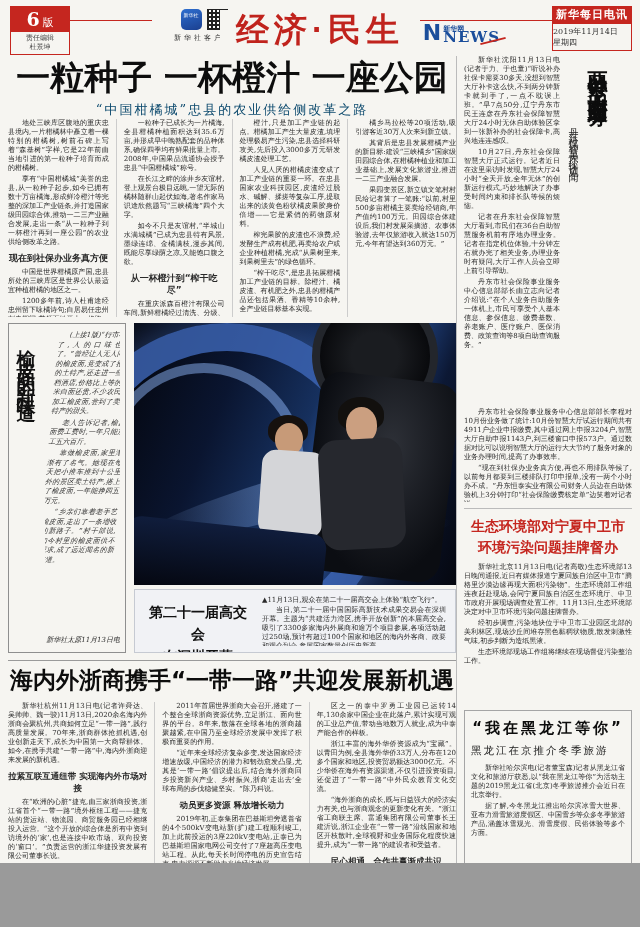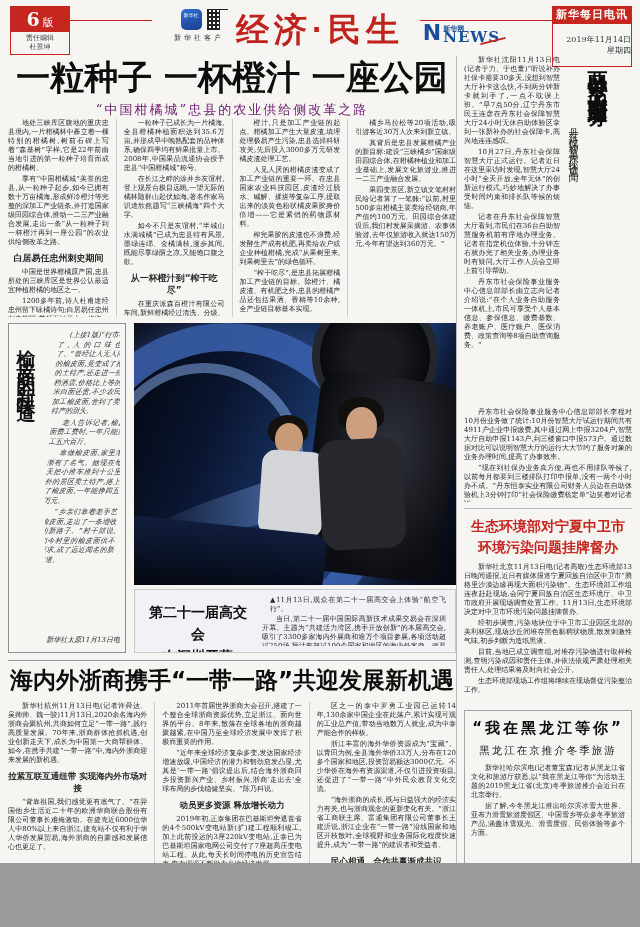--- a/index.html
+++ b/index.html
@@ -28,32 +28,32 @@
   .hdr-logo{position:absolute;right:128px;top:16px;background:#f6f5f1;padding:0 6px;
             display:flex;align-items:center;gap:2px;}
   .logo-n{font-family:"DejaVu Sans",sans-serif;font-weight:900;font-size:22px;color:#1b4e9b;line-height:22px;}
   .logo-col{display:flex;flex-direction:column;line-height:8px;}
   .logo-zh{font-size:7px;font-weight:bold;color:#1b4e9b;}
   .logo-en{font-size:15px;font-weight:bold;color:#1b4e9b;letter-spacing:1px;}
   .logo-swoosh{width:26px;height:0;border-top:2px solid #c5261f;transform:rotate(-14deg);margin-left:-22px;margin-top:16px;}
   .hdr-right{position:absolute;right:8px;top:0;width:80px;}
   .brandbox{background:#c5261f;color:#fff;font-size:11px;font-weight:bold;text-align:center;
             height:18px;line-height:18px;letter-spacing:1px;}
-  .datebox{border:1px solid #c5261f;border-top:none;text-align:right;font-size:8px;line-height:11px;
-           padding:10px 0;background:#f6f5f1;color:#333;}
+  .datebox{border:1px solid #c5261f;border-top:none;text-align:left;font-size:8px;line-height:11px;
+           padding:2px 0;background:#f6f5f1;color:#333;}
   
   .col,.smalltext{font-size:7px;line-height:9px;text-align:justify;overflow:hidden;}
   .blk{text-indent:14px;margin:0 0 2px 0;}
   .blk.h{font-weight:bold;text-align:center;text-indent:0;font-size:9px;line-height:12px;
          margin:5px 0 4px 0;font-family:"DejaVu Sans",sans-serif;}
   
   .left-region{position:absolute;left:8px;top:56px;width:448px;}
   .m-hl{text-align:center;font-family:"DejaVu Sans",sans-serif;font-weight:900;font-size:34px;
         line-height:42px;color:#0d0d0d;white-space:nowrap;letter-spacing:0;}
-  .m-sub{text-align:center;font-size:13px;color:#701a75;letter-spacing:2px;margin-top:3px;}
+  .m-sub{text-align:center;font-size:13px;color:#0c4a6e;letter-spacing:2px;margin-top:3px;}
   .m-cols{display:flex;margin-top:0;height:198px;overflow:hidden;}
   .m-cols .col{flex:1;}
   .m-cols .col + .col{border-left:1px solid #ccc;margin-left:7px;padding-left:7px;}
   .mid{display:flex;margin-top:6px;height:330px;}
   .sidebar-box{width:118px;box-sizing:border-box;border:1px solid #8f8f8f;padding:7px 5px;
                display:flex;gap:5px;background:#f6f5f1;}
   .sb-title{writing-mode:vertical-rl;font-size:19px;font-weight:bold;letter-spacing:9px;
             font-family:"DejaVu Serif",serif;color:#111;padding-top:4px;}
   .sb-right{flex:1;display:flex;flex-direction:column;overflow:hidden;}
   .sb-body{flex:1;overflow:hidden;font-size:7px;line-height:9.5px;text-align:justify;
@@ -81,21 +81,21 @@
   .ph-hair1{position:absolute;right:72px;top:74px;width:46px;height:34px;background:#12100e;border-radius:50% 50% 40% 40%;}
   .ph-head1{position:absolute;right:79px;top:84px;width:31px;height:36px;background:#cb9f80;border-radius:50% 50% 46% 46%;}
   .ph-body1{position:absolute;right:52px;top:116px;width:84px;height:110px;background:#26282e;border-radius:18px;transform:rotate(-3deg);}
   .ph-console{position:absolute;left:-10px;bottom:-20px;width:200px;height:80px;background:linear-gradient(0deg,#03040a,#101d3c);
     border-radius:14px;transform:rotate(6deg);}
   .caption{border:1px solid #c6cad2;background:#f1f2f5;margin-top:4px;flex:1;display:flex;
            gap:10px;padding:6px 9px;box-sizing:border-box;overflow:hidden;}
   .cap-title{width:108px;text-align:center;font-size:14px;font-weight:bold;line-height:22px;
              font-family:"DejaVu Serif",serif;padding-top:5px;color:#111;}
   .cap-text{flex:1;font-size:7px;line-height:9px;text-align:justify;overflow:hidden;}
-  .cap-lead{margin:0 0 1px 8px;}
+  .cap-lead{margin:0 0 1px 0;}
   .cap-body{text-indent:14px;margin:0;}
   .divider{border-top:1px solid #9a9a9a;margin:7px 0 3px 0;}
   .b-hl{text-align:center;font-family:"DejaVu Sans",sans-serif;font-weight:900;font-size:23px;
         line-height:32px;color:#0d0d0d;white-space:nowrap;margin:3px 0 6px 0;}
   .b-cols{display:flex;height:208px;overflow:hidden;}
   .b-cols .col{flex:1;}
   .b-cols .col + .col{border-left:1px solid #ccc;margin-left:7px;padding-left:7px;}
   .b-cols .blk.h{font-size:8.5px;}
   
   .right-rail{position:absolute;left:456px;top:56px;width:176px;height:866px;
@@ -107,21 +107,21 @@
   .dd-hl{writing-mode:vertical-rl;font-family:"DejaVu Sans",sans-serif;font-weight:900;
          font-size:20px;letter-spacing:2px;color:#0d0d0d;height:348px;margin-left:3px;flex:none;}
   .dd-bottom{height:94px;overflow:hidden;margin-top:2px;}
   .eco{margin-top:6px;border-top:1px solid #bbb;padding-top:7px;}
   .eco-hl{color:#c5261f;font-family:"DejaVu Sans",sans-serif;font-weight:900;font-size:14px;
           line-height:21px;text-align:center;}
   .eco-body{margin-top:5px;height:140px;}
   .hlj{margin-top:7px;border:1px solid #a5a5a5;padding:8px 6px;background:#f6f5f1;}
   .hlj-hl{text-align:center;font-family:"DejaVu Sans",sans-serif;font-weight:900;font-size:15px;
           letter-spacing:3px;color:#0d0d0d;}
-  .hlj-sub{text-align:center;font-size:10.5px;letter-spacing:2px;margin-top:6px;color:#222;}
+  .hlj-sub{font-size:10.5px;letter-spacing:2px;margin-top:6px;color:#222;}
   .hlj-body{margin-top:6px;height:158px;}
 </style>
 </head>
 <body>
 
 <div id="page">
 
   <div class="hdr">
     <div class="hdr-rule"></div>
 
@@ -168,21 +168,21 @@
   <div class="left-region">
 
     <div class="m-hl">一粒种子 一杯橙汁 一座公园</div>
     <div class="m-sub">“中国柑橘城”忠县的农业供给侧改革之路</div>
 
     <div class="m-cols">
       <div class="col">
 
       <div class="blk p">地处三峡库区腹地的重庆忠县境内,一片柑橘林中矗立着一棵特别的柑橘树,树前石碑上写着“森基树”字样,它是22年前由当地引进的第一粒种子培育而成的柑橘树。</div>
           <div class="blk p">享有“中国柑橘城”美誉的忠县,从一粒种子起步,如今已拥有数十万亩橘海,形成鲜冷橙汁等完整的深加工产业链条,并打造国家级田园综合体,推动一二三产业融合发展,走出一条“从一粒种子到一杯橙汁再到一座公园”的农业供给侧改革之路。</div>
-          <div class="blk h">白居易任忠州刺史期间</div>
+          <div class="blk h">现在到社保办业务真方便</div>
           <div class="blk p">中国是世界柑橘原产国,忠县所处的三峡库区是世界公认最适宜种植柑橘的地区之一。</div>
           <div class="blk p">1200多年前,诗人杜甫途经忠州留下咏橘诗句;白居易任忠州刺史期间,带领百姓开山、修路、种果,种的正是柑橘。</div>
         </div>
       <div class="col">
 
       <div class="blk p">一粒种子已成长为一片橘海,全县柑橘种植面积达到35.6万亩,并形成早中晚熟配套的品种体系,确保四季均有鲜果批量上市。2008年,中国果品流通协会授予忠县“中国柑橘城”称号。</div>
           <div class="blk p">在长江之畔的涂井乡友谊村,登上观景台极目远眺,一望无际的橘林随群山起伏如海,著名作家马识途欣然题写“三峡橘海”四个大字。</div>
           <div class="blk p">如今不只是友谊村,“半城山水满城橘”已成为忠县特有风景,墨绿连绵、金橘满枝,漫步其间,既能尽享绿荫之凉,又能饱口腹之欲。</div>
           <div class="blk h">从一杯橙汁到“榨干吃尽”</div>
           <div class="blk p">在重庆派森百橙汁有限公司车间,新鲜柑橘经过清洗、分级、榨汁、消毒等程序后,很快变成橙汁,存入密封罐冷藏。</div>
@@ -251,20 +251,21 @@
 
     <div class="divider"></div>
 
     <div class="b-hl">海内外浙商携手“一带一路”共迎发展新机遇</div>
 
     <div class="b-cols">
       <div class="col">
 
       <div class="blk p">新华社杭州11月13日电(记者许舜达、吴帅帅、魏一骏)11月13日,2020余名海内外浙商会聚杭州,共商如何立足“一带一路”,践行高质量发展。70年来,浙商群体抢抓机遇,创业创新走天下,成长为中国第一大商帮群体。如今,在携手共建“一带一路”中,海内外浙商迎来发展的新机遇。</div>
           <div class="blk h">拉紧互联互通纽带 实现海内外市场对接</div>
+          <div class="blk p">在“欧洲的心脏”捷克,由三家浙商投资,浙江省首个“一带一路”境外枢纽工程——捷克站的货运站、物流园、商贸服务园已经相继投入运营。“这个开放的综合体是所有中资到访境外的‘家’,也是连接中欧市场、双向投资的‘窗口’。”负责运营的浙江华捷投资发展有限公司董事长说。</div>
           <div class="blk p">“背靠祖国,我们感觉更有底气了。”在异国他乡生活近二十年的欧洲华商联合股份有限公司董事长难掩激动。在捷克近6000位华人中80%以上来自浙江,捷克站不仅有利于华人华侨发展贸易,海外浙商的自豪感和发展信心也更足了。</div>
         </div>
       <div class="col">
 
       <div class="blk p">2011年首届世界浙商大会召开,搭建了一个整合全球浙商资源优势,立足浙江、面向世界的平台。8年来,散落在全球各地的浙商越聚越紧,在中国乃至全球经济发展中发挥了积极而重要的作用。</div>
           <div class="blk p">“近年来全球经济复杂多变,发达国家经济增速放缓,中国经济的潜力和韧劲愈发凸显,尤其是‘一带一路’倡议提出后,结合海外浙商回乡投资新兴产业、乡村振兴,浙商‘走出去’全球布局的步伐稳健坚实。”陈乃科说。</div>
           <div class="blk h">动员更多资源 释放增长动力</div>
           <div class="blk p">2019年初,正泰集团在巴基斯坦旁遮普省的4个500kV变电站新(扩)建工程顺利竣工,加上此前投运的3座220kV变电站,正泰已为巴基斯坦国家电网公司交付了7座超高压变电站工程。从此,每天长时间停电的历史宣告结束,电力源源不断助力当地经济发展。</div>
           <div class="blk p">在泰国罗勇府,浙江华立集团与当地企业合作开发的、中国首批境外经济贸易合作…</div>
         </div>
@@ -300,21 +301,20 @@
 
     <div class="eco">
       <div class="eco-hl">
         <div>生态环境部对宁夏中卫市</div>
         <div>环境污染问题挂牌督办</div>
       </div>
       <div class="eco-body col">
 
       <div class="blk">新华社北京11月13日电(记者高敬)生态环境部13日晚间通报,近日有媒体报道宁夏回族自治区中卫市“腾格里沙漠边缘再现大面积污染物”。生态环境部工作组连夜赶赴现场,会同宁夏回族自治区生态环境厅、中卫市政府开展现场调查处置工作。11月13日,生态环境部决定对中卫市环境污染问题挂牌督办。</div>
           <div class="blk">经初步调查,污染地块位于中卫市工业园区北部的美利林区,现场沙丘间堆存黑色黏稠状物质,散发刺激性气味,初步判断为造纸黑液。</div>
-          <div class="blk">目前,当地已成立调查组,对堆存污染物进行取样检测,查明污染成因和责任主体,并依法依规严肃处理相关责任人,处理结果将及时向社会公开。</div>
           <div class="blk">生态环境部现场工作组将继续在现场督促污染整治工作。</div>
         </div>
     </div>
 
     <div class="hlj">
       <div class="hlj-hl">“我在黑龙江等你”</div>
       <div class="hlj-sub">黑龙江在京推介冬季旅游</div>
       <div class="hlj-body col">
 
       <div class="blk">新华社哈尔滨电(记者董宝森)记者从黑龙江省文化和旅游厅获悉,以“我在黑龙江等你”为活动主题的2019黑龙江省(北京)冬季旅游推介会近日在北京举行。</div>

